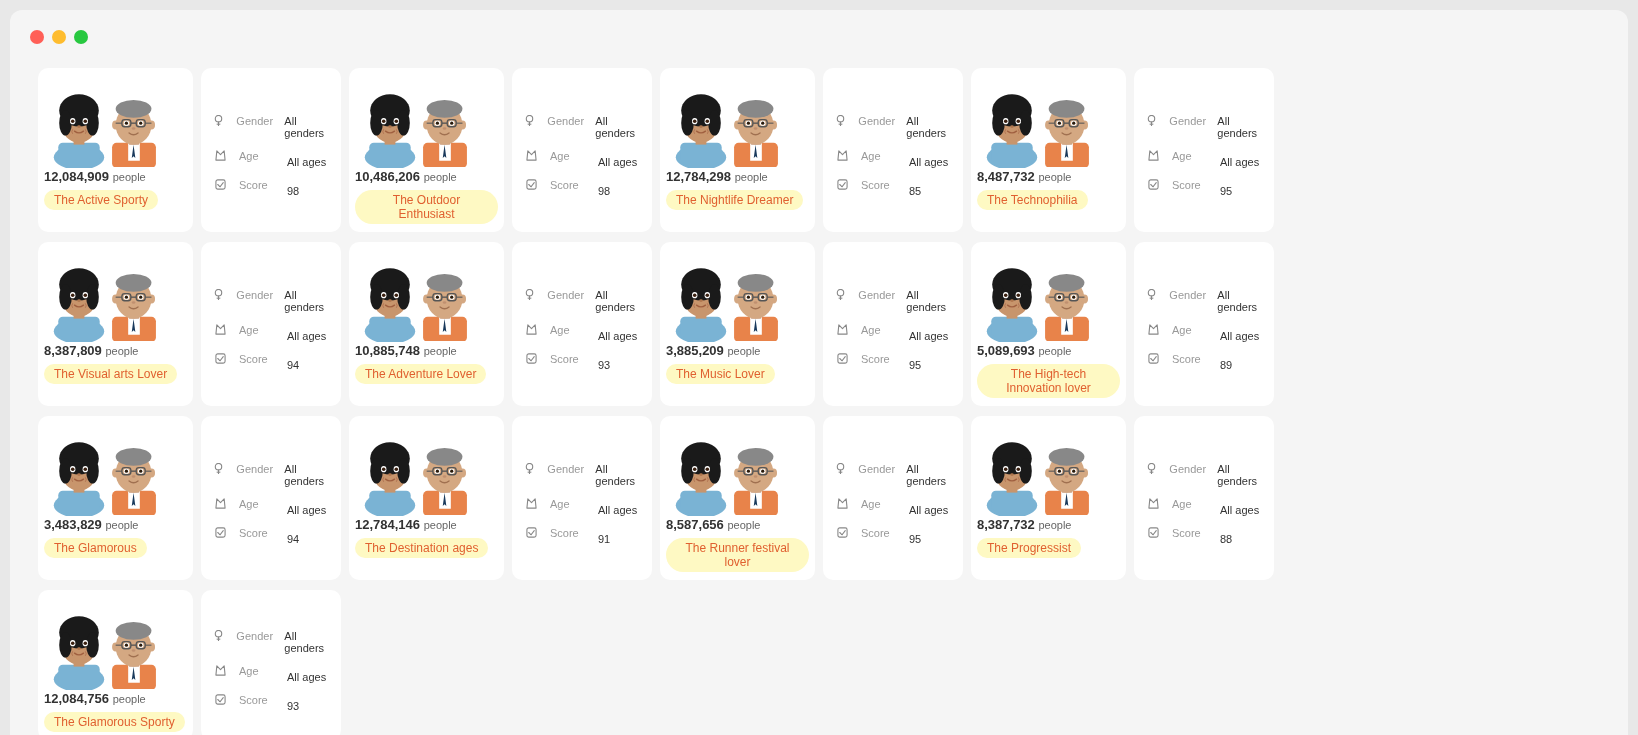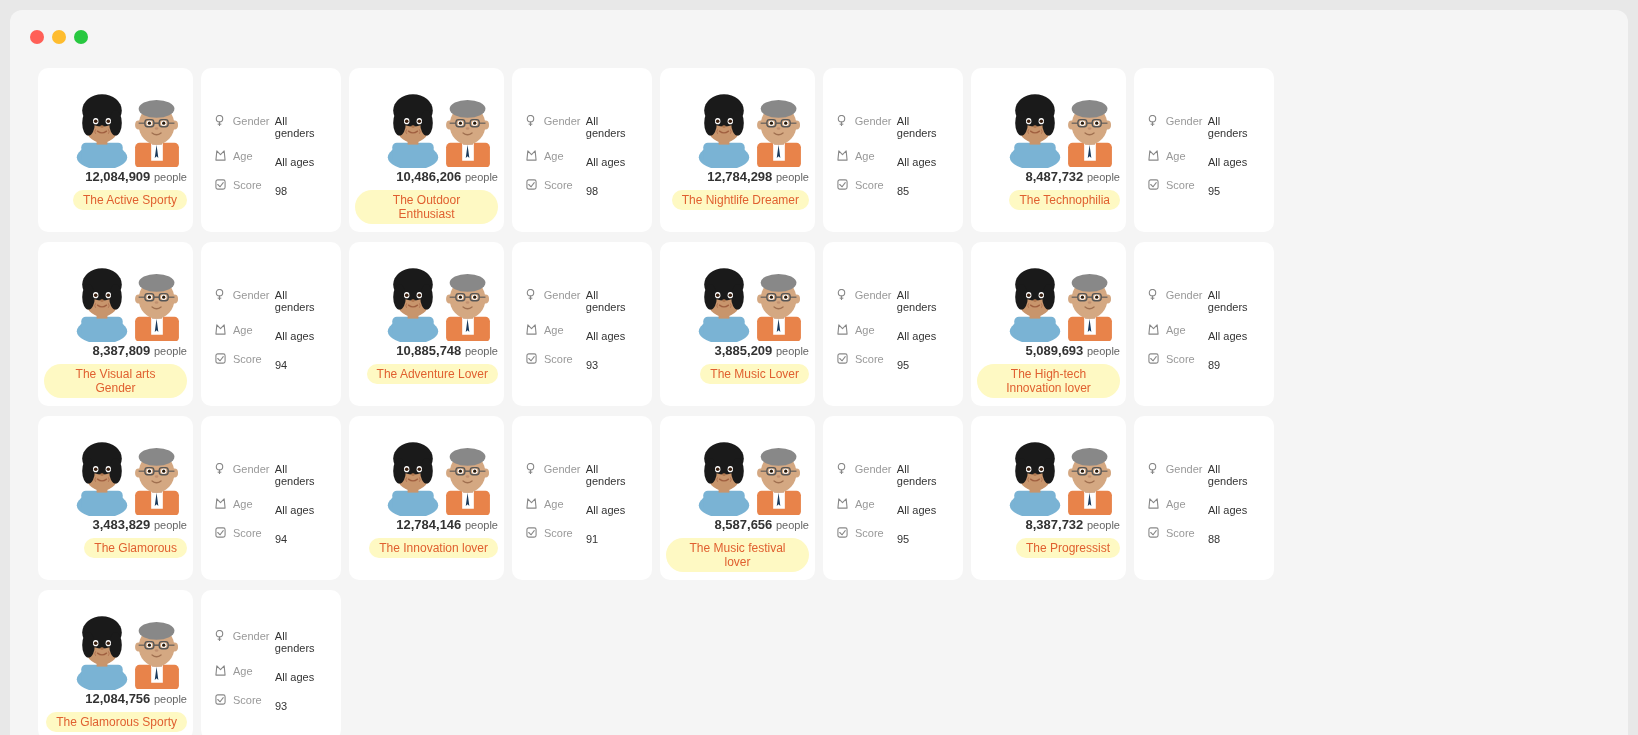--- a/index.html
+++ b/index.html
@@ -47,21 +47,21 @@
       padding: 3px 10px;
       font-size: 12px;
       font-weight: 500;
       text-align: center;
       margin-top: 2px;
     }
 
     .info-row {
       display: flex;
       align-items: center;
-      gap: 6px;
+      gap: 12px;
       font-size: 11px;
       color: #555;
     }
     .info-icon {
       font-size: 11px;
       color: #888;
       width: 14px;
       text-align: center;
     }
     .info-label {
@@ -81,21 +81,21 @@
       gap: 10px 8px;
       padding: 4px 8px 8px;
     }
 
     .av-card {
       background: #fff;
       border-radius: 10px;
       padding: 10px 6px 8px;
       display: flex;
       flex-direction: column;
-      align-items: flex-end;
+      align-items: flex-start;
     }
     .if-card {
       background: #fff;
       border-radius: 10px;
       padding: 10px 12px;
       display: flex;
       flex-direction: column;
       gap: 5px;
       justify-content: center;
     }
@@ -517,21 +517,21 @@
     <line x1="29" y1="46" x2="35" y2="46" stroke="#555" stroke-width="1.5"></line>
     <line x1="12" y1="46" x2="19" y2="46" stroke="#555" stroke-width="1.2"></line>
     <line x1="45" y1="46" x2="52" y2="46" stroke="#555" stroke-width="1.2"></line>
 
     <ellipse cx="32" cy="52" rx="2" ry="1.5" fill="#c09070"></ellipse>
 
     <path d="M27 57 Q32 61 37 57" stroke="#a07050" stroke-width="1.5" fill="none" stroke-linecap="round"></path>
   </svg></div>
         </div>
         <div class="people-count">8,387,809 <span>people</span></div>
-        <div class="persona-label">The Visual arts Gender</div>
+        <div class="persona-label">The Visual arts Lover</div>
       </div>
       <div class="if-card">
         <div class="info-row">
           <span class="info-icon"><svg width="11" height="11" viewBox="0 0 12 12">
               <circle cx="6" cy="4" r="3.5" fill="none" stroke="#888" stroke-width="1.2"></circle>
               <line x1="6" y1="7.5" x2="6" y2="12" stroke="#888" stroke-width="1.2"></line>
               <line x1="4" y1="10" x2="8" y2="10" stroke="#888" stroke-width="1.2"></line>
             </svg></span>
           <span class="info-label">Gender</span>
           <span class="info-value">All genders</span>
@@ -957,21 +957,21 @@
     <line x1="29" y1="46" x2="35" y2="46" stroke="#555" stroke-width="1.5"></line>
     <line x1="12" y1="46" x2="19" y2="46" stroke="#555" stroke-width="1.2"></line>
     <line x1="45" y1="46" x2="52" y2="46" stroke="#555" stroke-width="1.2"></line>
 
     <ellipse cx="32" cy="52" rx="2" ry="1.5" fill="#c09070"></ellipse>
 
     <path d="M27 57 Q32 61 37 57" stroke="#a07050" stroke-width="1.5" fill="none" stroke-linecap="round"></path>
   </svg></div>
         </div>
         <div class="people-count">12,784,146 <span>people</span></div>
-        <div class="persona-label">The Innovation lover</div>
+        <div class="persona-label">The Destination ages</div>
       </div>
       <div class="if-card">
         <div class="info-row">
           <span class="info-icon"><svg width="11" height="11" viewBox="0 0 12 12">
               <circle cx="6" cy="4" r="3.5" fill="none" stroke="#888" stroke-width="1.2"></circle>
               <line x1="6" y1="7.5" x2="6" y2="12" stroke="#888" stroke-width="1.2"></line>
               <line x1="4" y1="10" x2="8" y2="10" stroke="#888" stroke-width="1.2"></line>
             </svg></span>
           <span class="info-label">Gender</span>
           <span class="info-value">All genders</span>
@@ -1045,21 +1045,21 @@
     <line x1="29" y1="46" x2="35" y2="46" stroke="#555" stroke-width="1.5"></line>
     <line x1="12" y1="46" x2="19" y2="46" stroke="#555" stroke-width="1.2"></line>
     <line x1="45" y1="46" x2="52" y2="46" stroke="#555" stroke-width="1.2"></line>
 
     <ellipse cx="32" cy="52" rx="2" ry="1.5" fill="#c09070"></ellipse>
 
     <path d="M27 57 Q32 61 37 57" stroke="#a07050" stroke-width="1.5" fill="none" stroke-linecap="round"></path>
   </svg></div>
         </div>
         <div class="people-count">8,587,656 <span>people</span></div>
-        <div class="persona-label">The Music festival lover</div>
+        <div class="persona-label">The Runner festival lover</div>
       </div>
       <div class="if-card">
         <div class="info-row">
           <span class="info-icon"><svg width="11" height="11" viewBox="0 0 12 12">
               <circle cx="6" cy="4" r="3.5" fill="none" stroke="#888" stroke-width="1.2"></circle>
               <line x1="6" y1="7.5" x2="6" y2="12" stroke="#888" stroke-width="1.2"></line>
               <line x1="4" y1="10" x2="8" y2="10" stroke="#888" stroke-width="1.2"></line>
             </svg></span>
           <span class="info-label">Gender</span>
           <span class="info-value">All genders</span>

